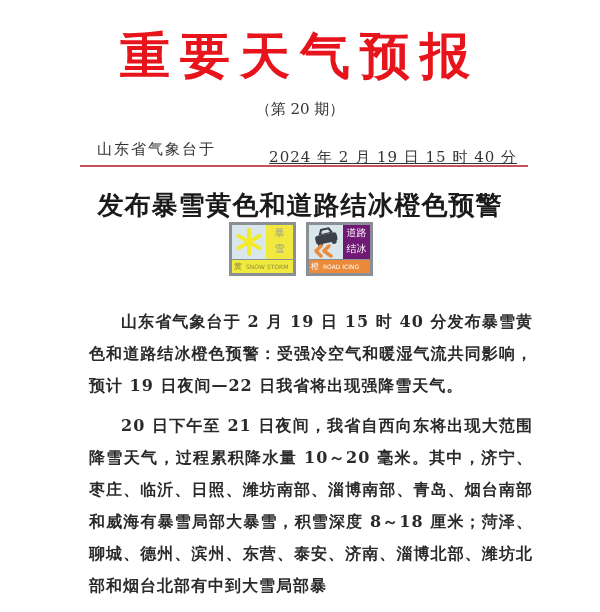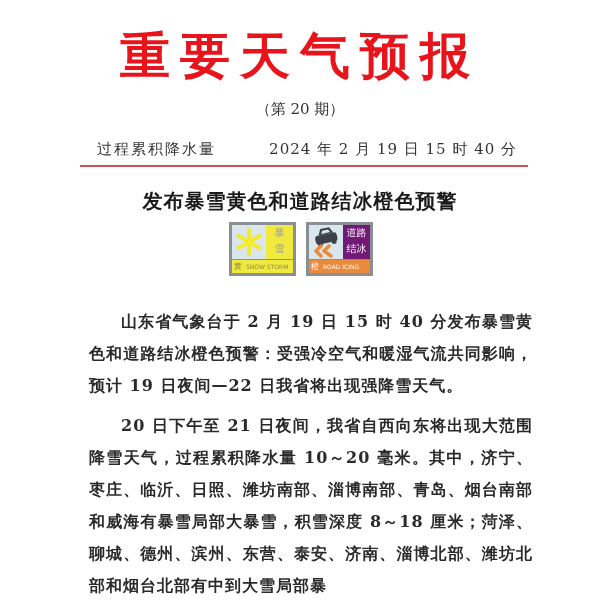--- a/index.html
+++ b/index.html
@@ -6,24 +6,24 @@
   body { width:600px; height:612px; overflow:hidden; position:relative;
          font-family:"DejaVu Serif","Liberation Serif",serif; color:#222; }
   .masthead { position:absolute; left:0; top:8px; width:600px; text-align:center;
               color:#e8141c; font-size:50px; font-weight:bold; letter-spacing:10px;
               font-family:"DejaVu Serif","Liberation Serif",serif; line-height:64px;margin-top:16px; }
   .issue { position:absolute; left:0; top:100px; width:600px; text-align:center;
            font-size:15px; color:#333; }
   .meta-row { position:absolute; left:97px; top:140px; width:420px; height:22px;
               font-size:15px; color:#333; }
   .meta-row .org { position:absolute; left:0; top:0; letter-spacing:2px; }
-  .meta-row .time { position:absolute; right:0; top:0; letter-spacing:1px; }
+  .meta-row .time { position:absolute; right:0; top:8px; letter-spacing:1px;text-decoration:underline; }
   .rule { position:absolute; left:80px; top:165px; width:448px; height:2px; background:#c9525a; }
   .headline { position:absolute; left:0; top:188px; width:600px; text-align:center;
-              font-size:20px; font-weight:bold; color:#1a1a1a; letter-spacing:1px;
+              font-size:26px; font-weight:bold; color:#1a1a1a; letter-spacing:1px;
               font-family:"DejaVu Serif","Liberation Serif",serif; }
   .signs { position:absolute; left:229px; top:222px; width:145px; height:54px; }
   .sign { position:absolute; top:0; width:67px; height:54px; box-sizing:border-box;
           border:2px solid #8a8f96; background:#8a8f96; }
   .sign .pic { position:absolute; left:1px; top:1px; width:34px; height:34px; background:#d9e6ec; }
   .sign .txt { position:absolute; right:1px; top:1px; width:27px; height:34px;
                font-size:10px; line-height:16px; text-align:center; font-family:"DejaVu Sans",sans-serif; }
   .sign .bar { position:absolute; left:1px; bottom:1px; width:61px; height:13px; font-size:6px;
                line-height:13px; font-family:"DejaVu Sans",sans-serif; }
   .sign .bar .lvl { display:inline-block; width:12px; text-align:center; font-size:8px; }
@@ -35,21 +35,21 @@
                line-height:32px; color:#2a2a2a; letter-spacing:1px; text-align:justify; }
   .body-text p { margin:8px; text-indent:2em;font-weight:bold; }
 </style>
 </head>
 <body>
 
 <div class="masthead">重要天气预报</div>
 <div class="issue">（第 20 期）</div>
 
 <div class="meta-row">
-  <span class="org">过程累积降水量</span>
+  <span class="org">山东省气象台于</span>
   <span class="time">2024 年 2 月 19 日 15 时 40 分</span>
 </div>
 <div class="rule"></div>
 
 <div class="headline">发布暴雪黄色和道路结冰橙色预警</div>
 
 <div class="signs">
   <div class="sign yellow" style="left:0;">
     <div class="pic">
       <svg width="34" height="34" viewBox="0 0 34 34">

